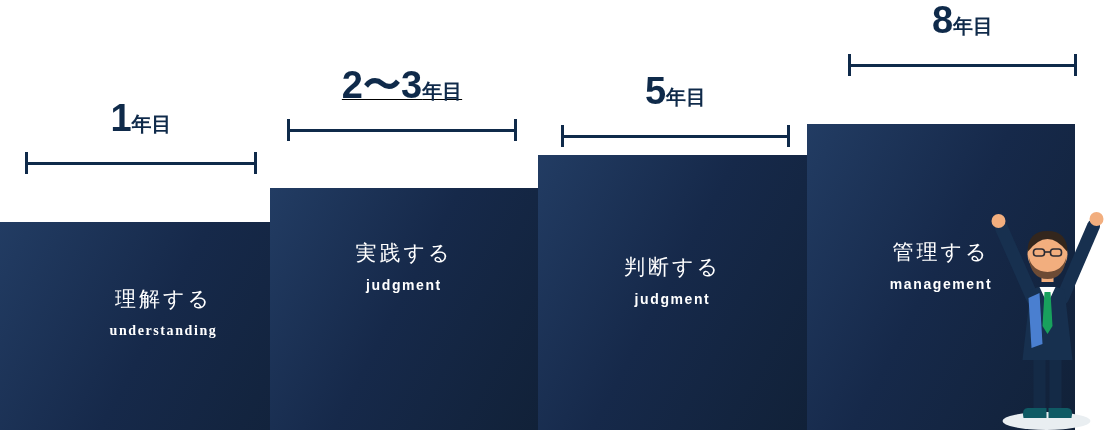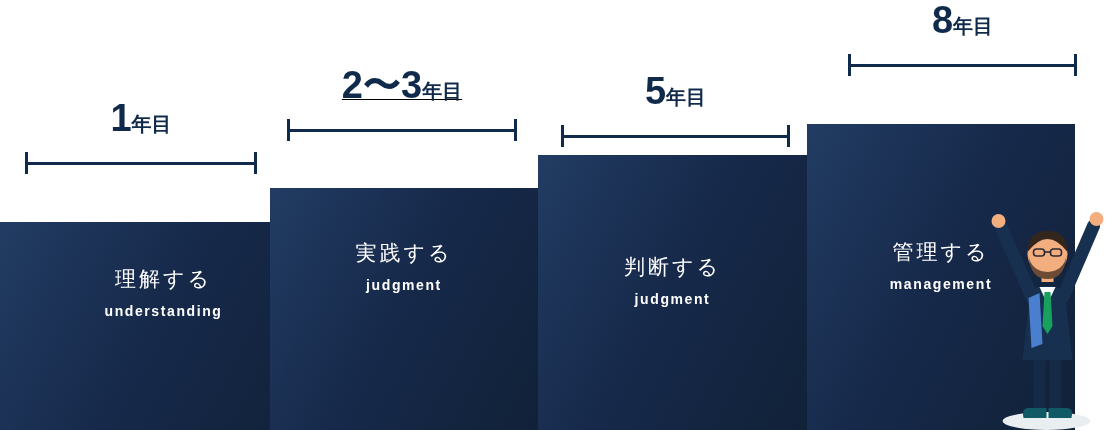--- a/index.html
+++ b/index.html
@@ -34,21 +34,21 @@
     line-height: 26px;
     white-space: nowrap;
   }
   .block .en {
     font-size: 14px;
     font-weight: 700;
     letter-spacing: 1.6px;
     margin-top: 11px;
     white-space: nowrap;
   }
-  .b1 { left: 0px;   width: 327px; top: 222px; padding-top: 44px; }
+  .b1 { left: 0px;   width: 327px; top: 222px; padding-top: 64px; font-family: Liberation Serif, serif; }
   .b2 { left: 270px; width: 268px; top: 188px; padding-top: 52px; }
   .b3 { left: 538px; width: 269px; top: 155px; padding-top: 99px; }
   .b4 { left: 807px; width: 268px; top: 124px; padding-top: 115px; }
 
   
   .annot {
     position: absolute;
     display: flex;
     flex-direction: column;
     align-items: center;

